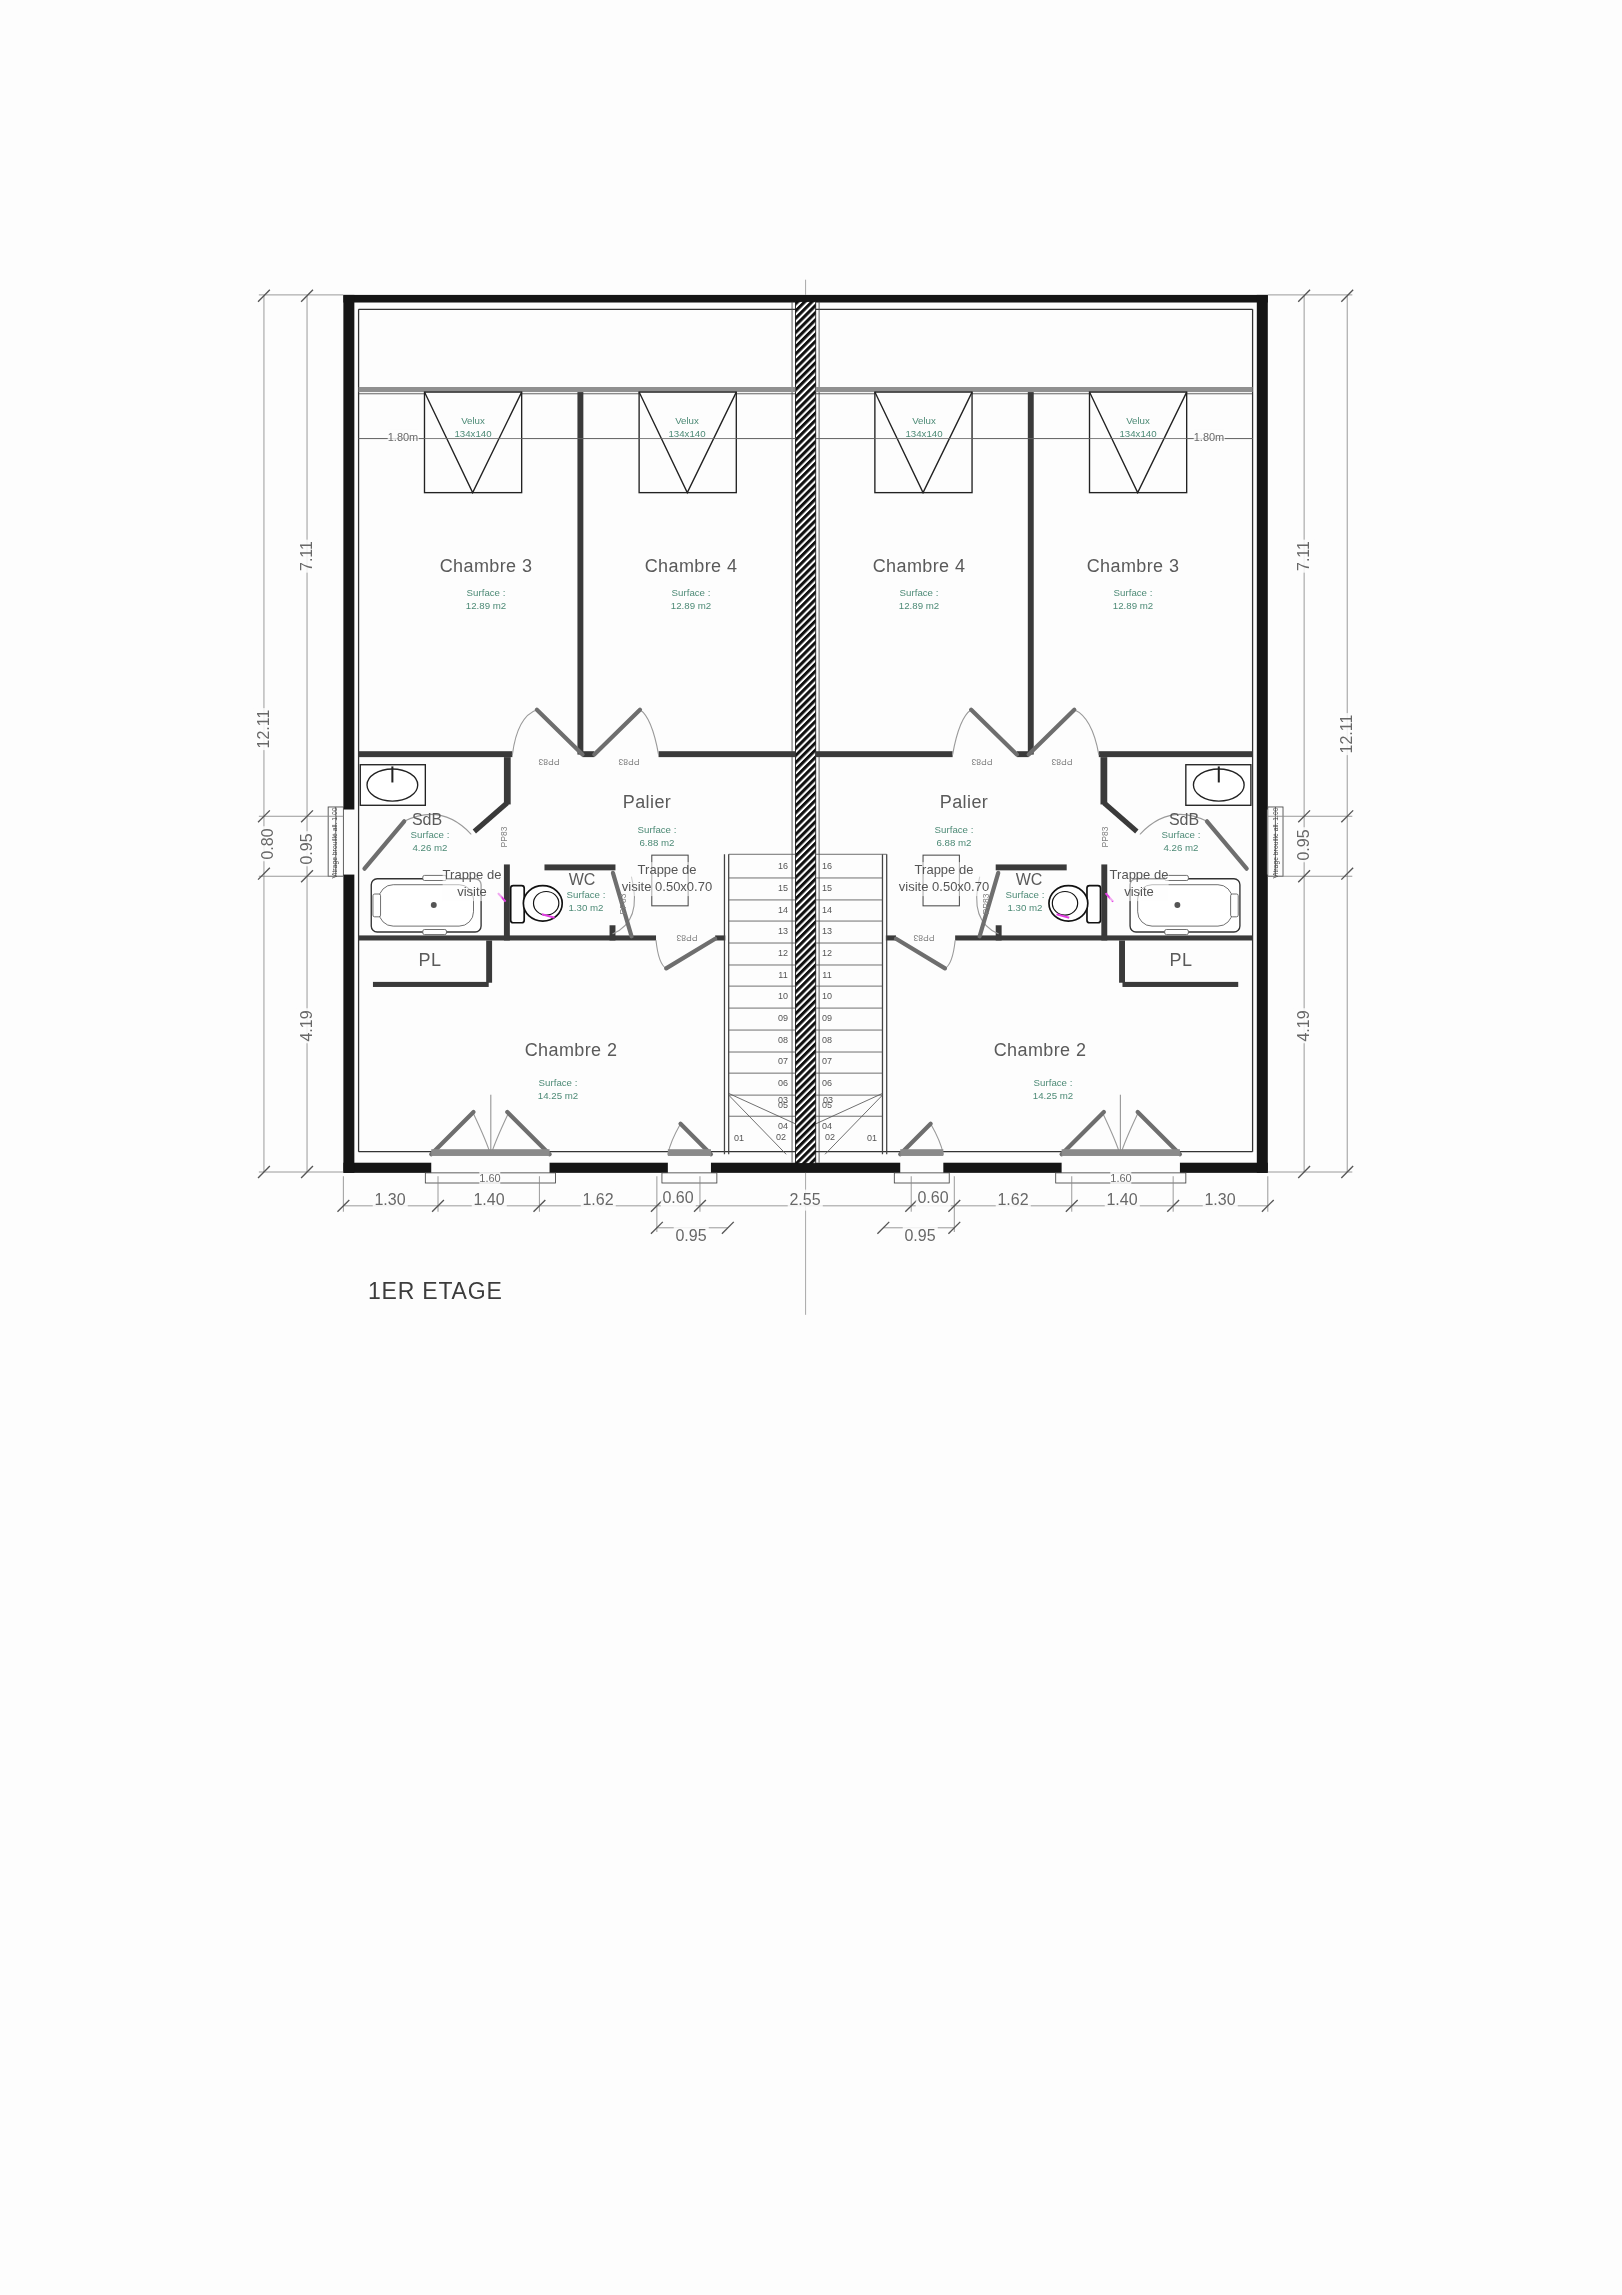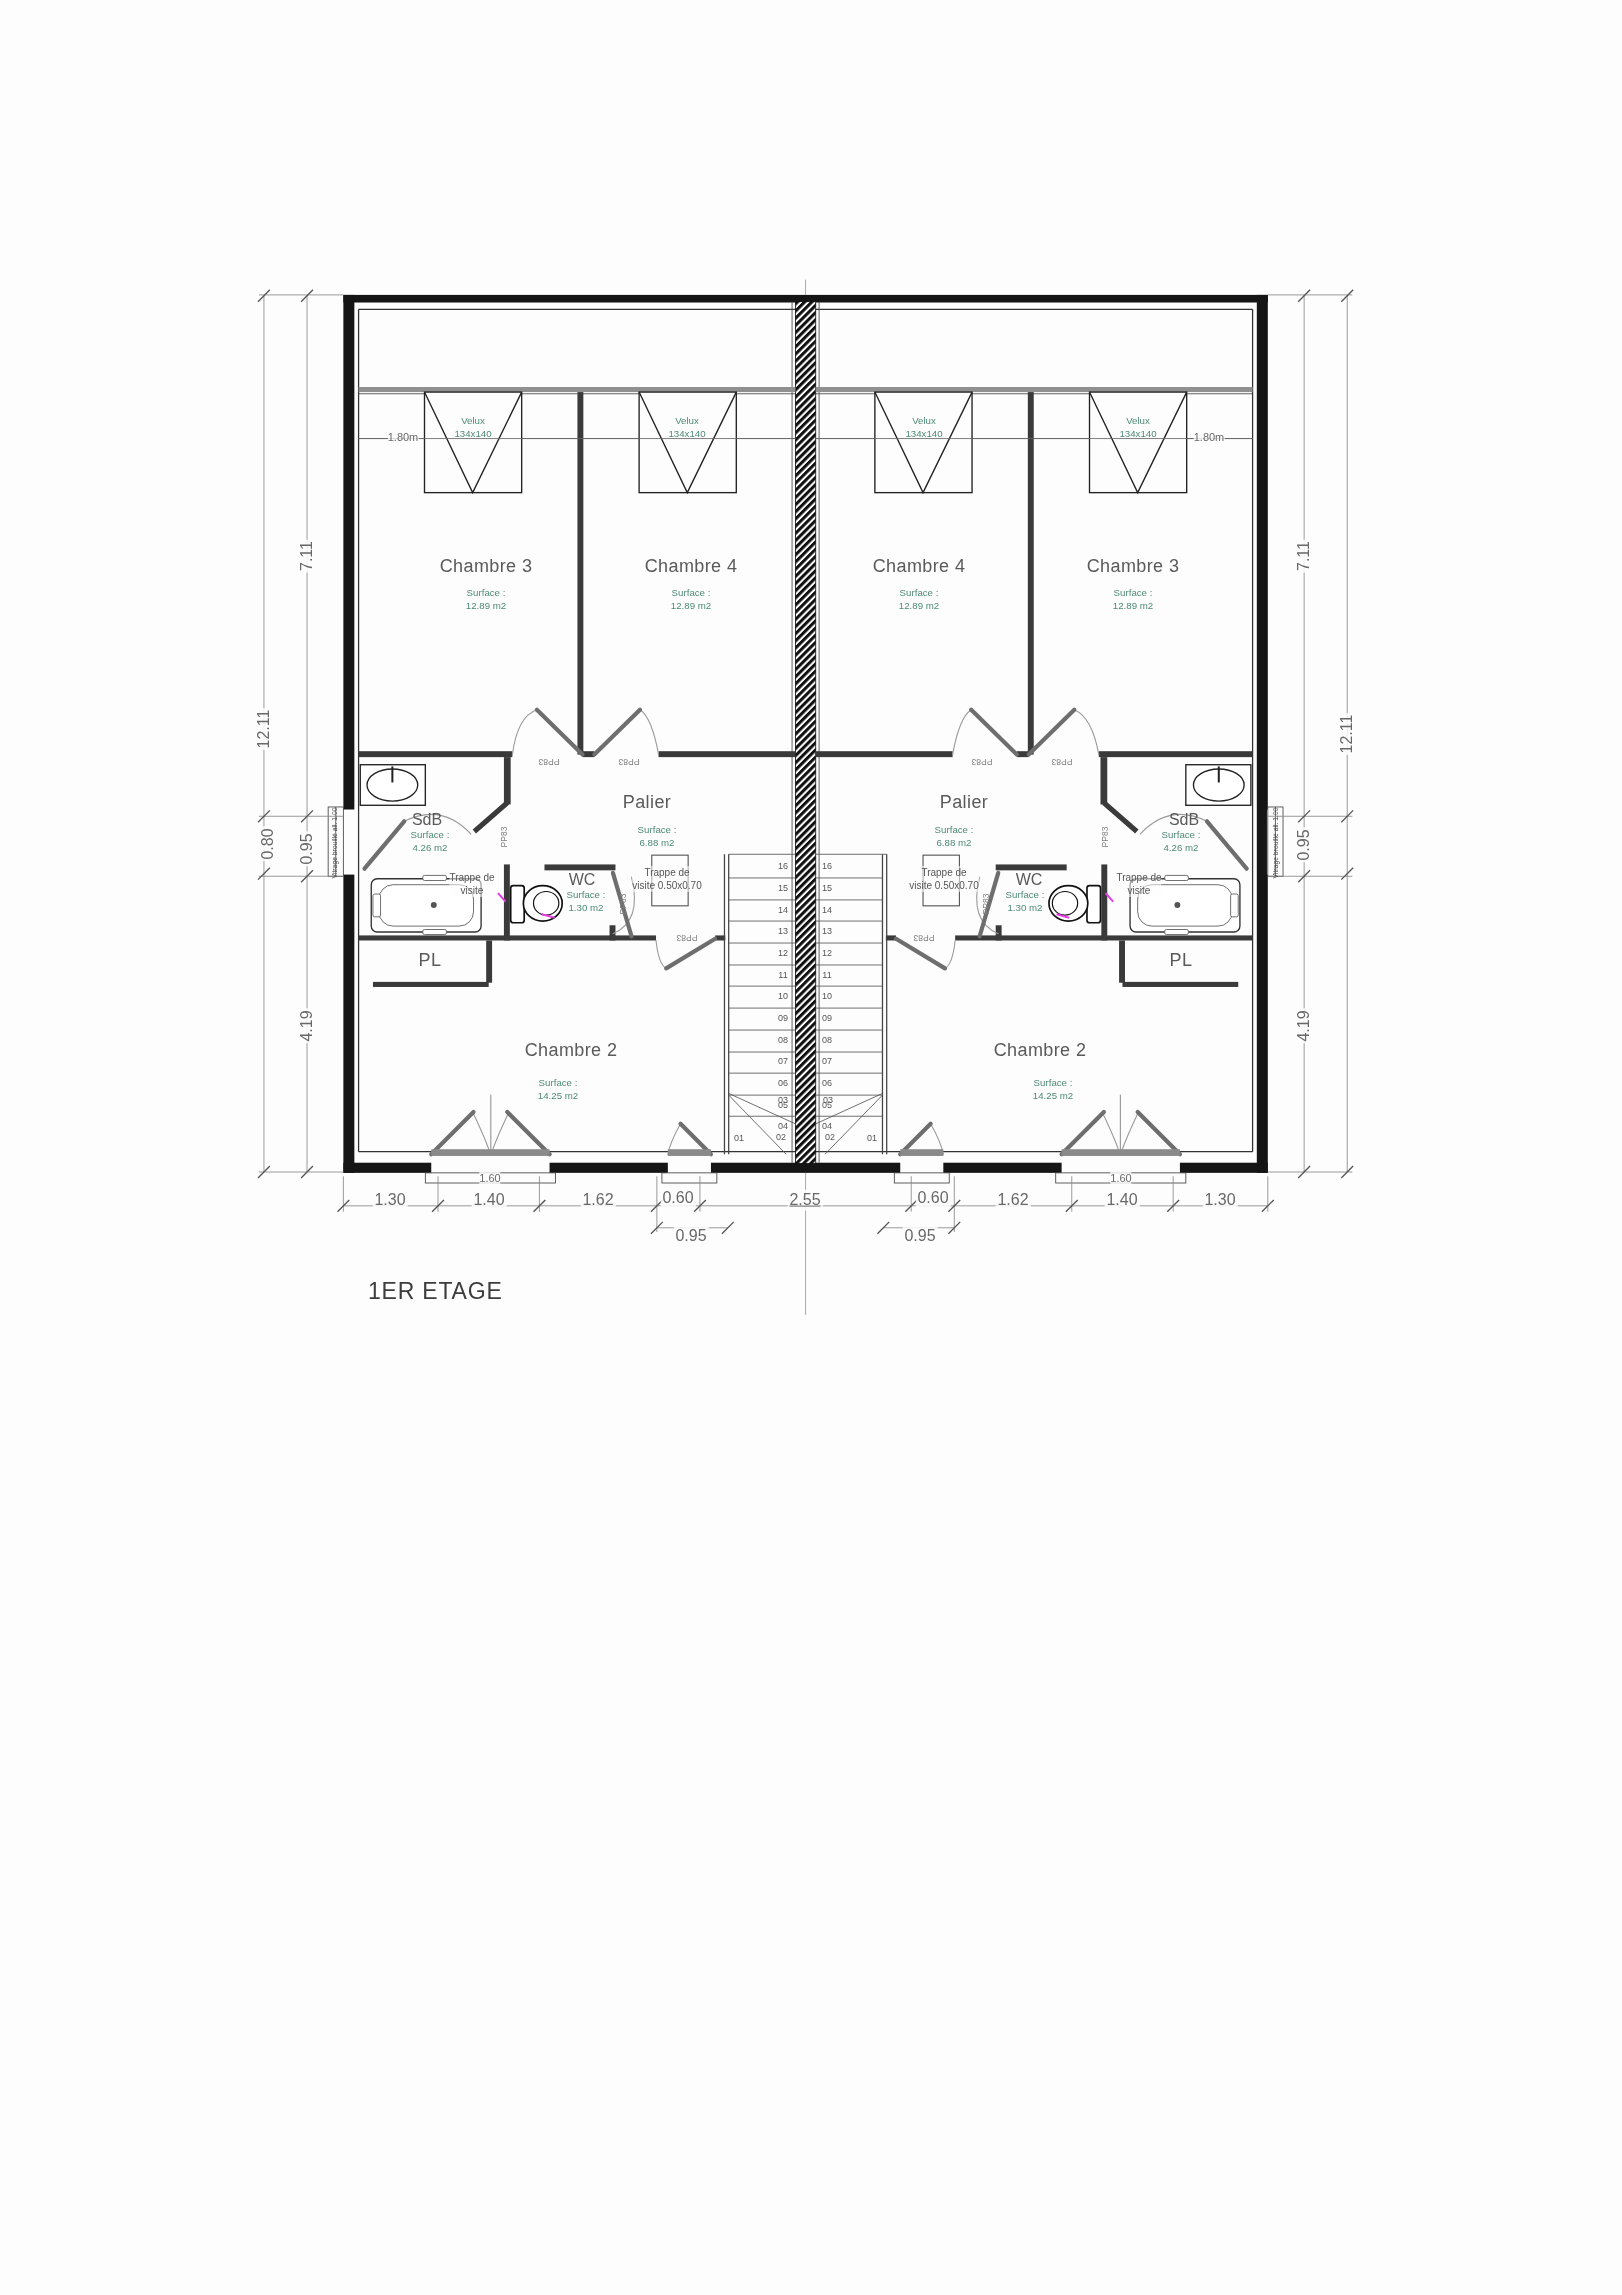--- a/index.html
+++ b/index.html
@@ -7,21 +7,21 @@
          font-family:"Liberation Sans", sans-serif;}
   svg{position:absolute;left:0;top:0;}
   .label{position:absolute;transform:translate(-50%,-50%);white-space:pre-line;text-align:center;line-height:1.3;}
   .room {font-size:18px;color:#5a5a5a;letter-spacing:0.4px;white-space:nowrap;}
   .roomS{font-size:16px;color:#5a5a5a;white-space:nowrap;}
   .g    {font-size:9.7px;color:#4d8a76;text-align:center;}
   .dim  {font-size:16px;color:#686868;white-space:nowrap;background:rgba(253,253,253,.85);padding:0 1.7px;}
   .dimv {font-size:16px;color:#686868;white-space:nowrap;background:rgba(253,253,253,.85);padding:0 1.7px;
          transform:translate(-50%,-50%) rotate(-90deg);}
   .small{font-size:11px;color:#6a6a6a;white-space:nowrap;background:rgba(253,253,253,.8);text-align:center;}
-  .t2   {font-size:10px;color:#555;background:rgba(253,253,253,.55);}
+  .t2   {font-size:13px;color:#555;background:rgba(253,253,253,.55);}
   .tiny {font-size:6.8px;color:#444;transform:translate(-50%,-50%) rotate(-90deg);white-space:nowrap;}
   .pp180{font-size:8.5px;color:#7f7f7f;white-space:nowrap;transform:translate(-50%,-50%) rotate(180deg);}
   .ppv  {font-size:8.5px;color:#7f7f7f;white-space:nowrap;transform:translate(-50%,-50%) rotate(-90deg);}
   .stair{font-size:9px;color:#555;white-space:nowrap;}
   .title{font-size:23px;color:#3c3c3c;letter-spacing:0.8px;white-space:nowrap;transform:translate(0,-50%);}
 </style>
 </head>
 <body>
 
 <div id="stage">
@@ -429,21 +429,21 @@
       <div class="label dimv" style="left: 307px; top: 849px;">0.95</div>
       <div class="label dimv" style="left: 307px; top: 1026px;">4.19</div>
       <div class="label dimv" style="left: 1304px; top: 556px;">7.11</div>
       <div class="label dimv" style="left: 1347px; top: 734px;">12.11</div>
       <div class="label dimv" style="left: 1304px; top: 845px;">0.95</div>
       <div class="label dimv" style="left: 1304px; top: 1026px;">4.19</div>
       <div class="label dim" style="left: 390px; top: 1200px;">1.30</div>
       <div class="label dim" style="left: 489px; top: 1200px;">1.40</div>
       <div class="label dim" style="left: 598px; top: 1200px;">1.62</div>
       <div class="label dim" style="left: 678px; top: 1198px;">0.60</div>
-      <div class="label dim" style="left: 805px; top: 1200px; text-decoration: underline;">2.55</div>
+      <div class="label dim" style="left: 805px; top: 1200px;">2.55</div>
       <div class="label dim" style="left: 933px; top: 1198px;">0.60</div>
       <div class="label dim" style="left: 1013px; top: 1200px;">1.62</div>
       <div class="label dim" style="left: 1122px; top: 1200px;">1.40</div>
       <div class="label dim" style="left: 1220px; top: 1200px;">1.30</div>
       <div class="label dim" style="left: 691px; top: 1236px;">0.95</div>
       <div class="label dim" style="left: 920px; top: 1236px;">0.95</div>
       <div class="label small" style="left: 490px; top: 1178px;">1.60</div>
       <div class="label small" style="left: 1121px; top: 1178px;">1.60</div>
       <div class="label stair" style="left: 783px; top: 867px;">16</div>
       <div class="label stair" style="left: 827px; top: 867px;">16</div>

